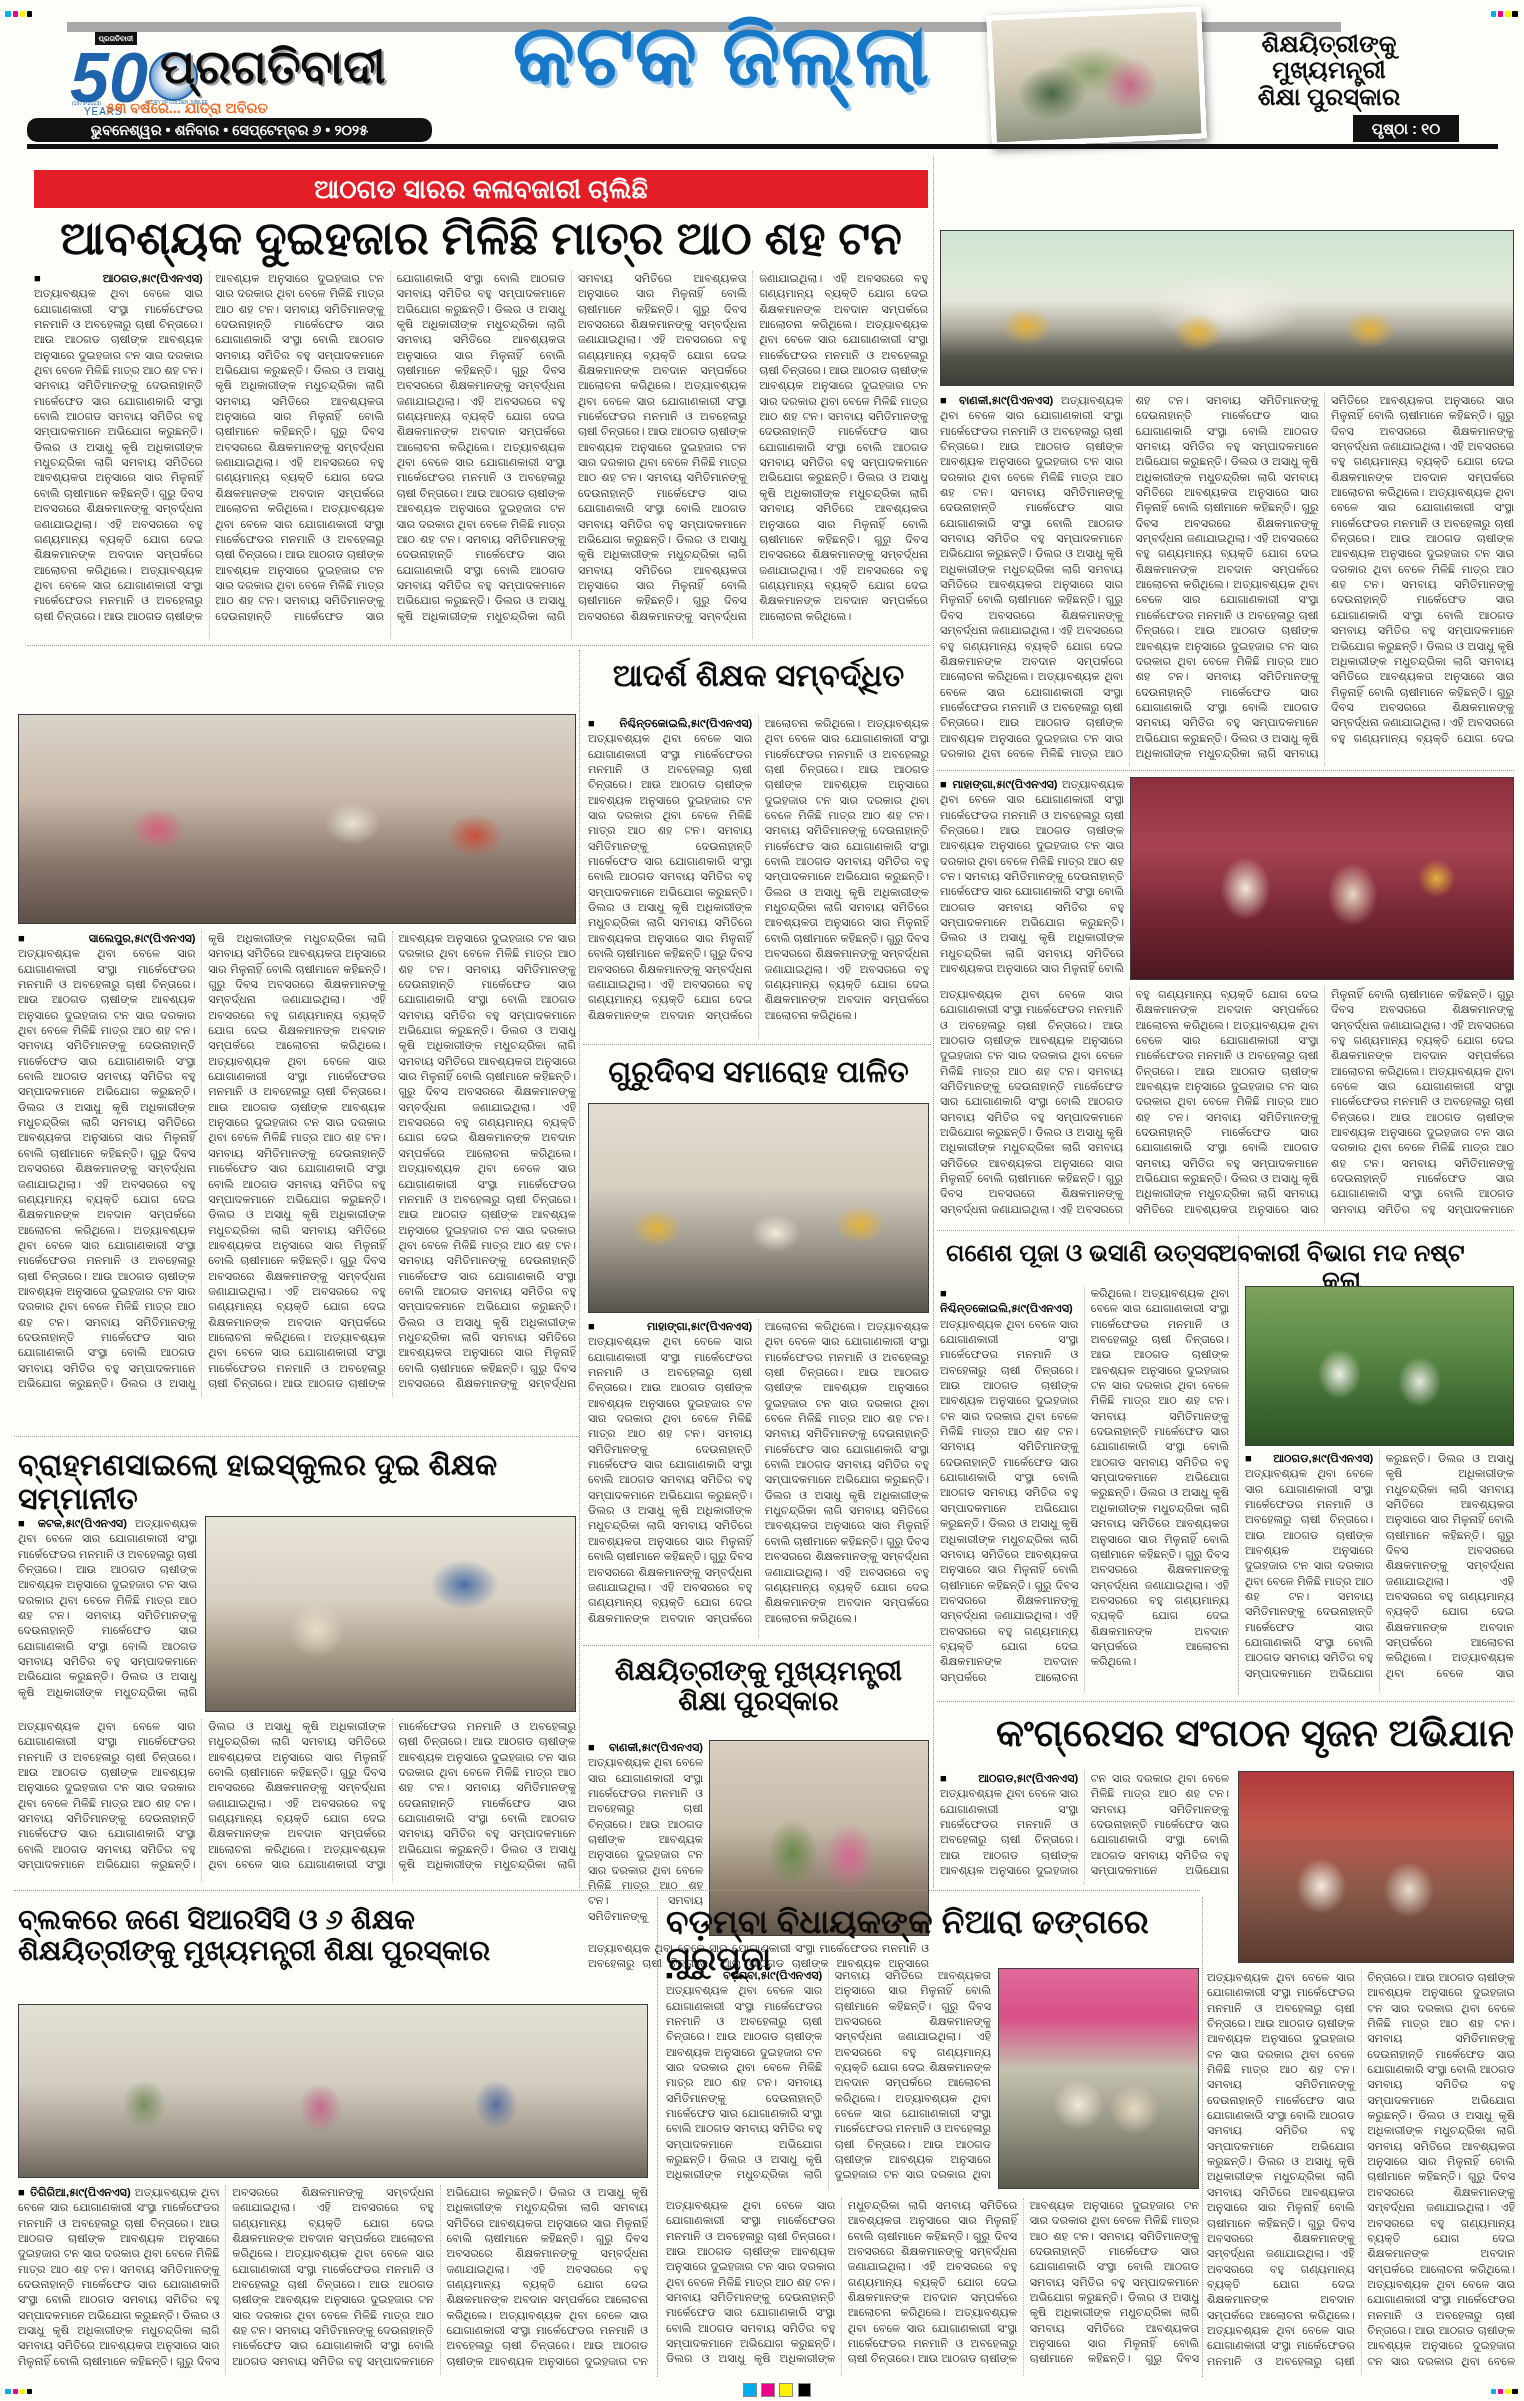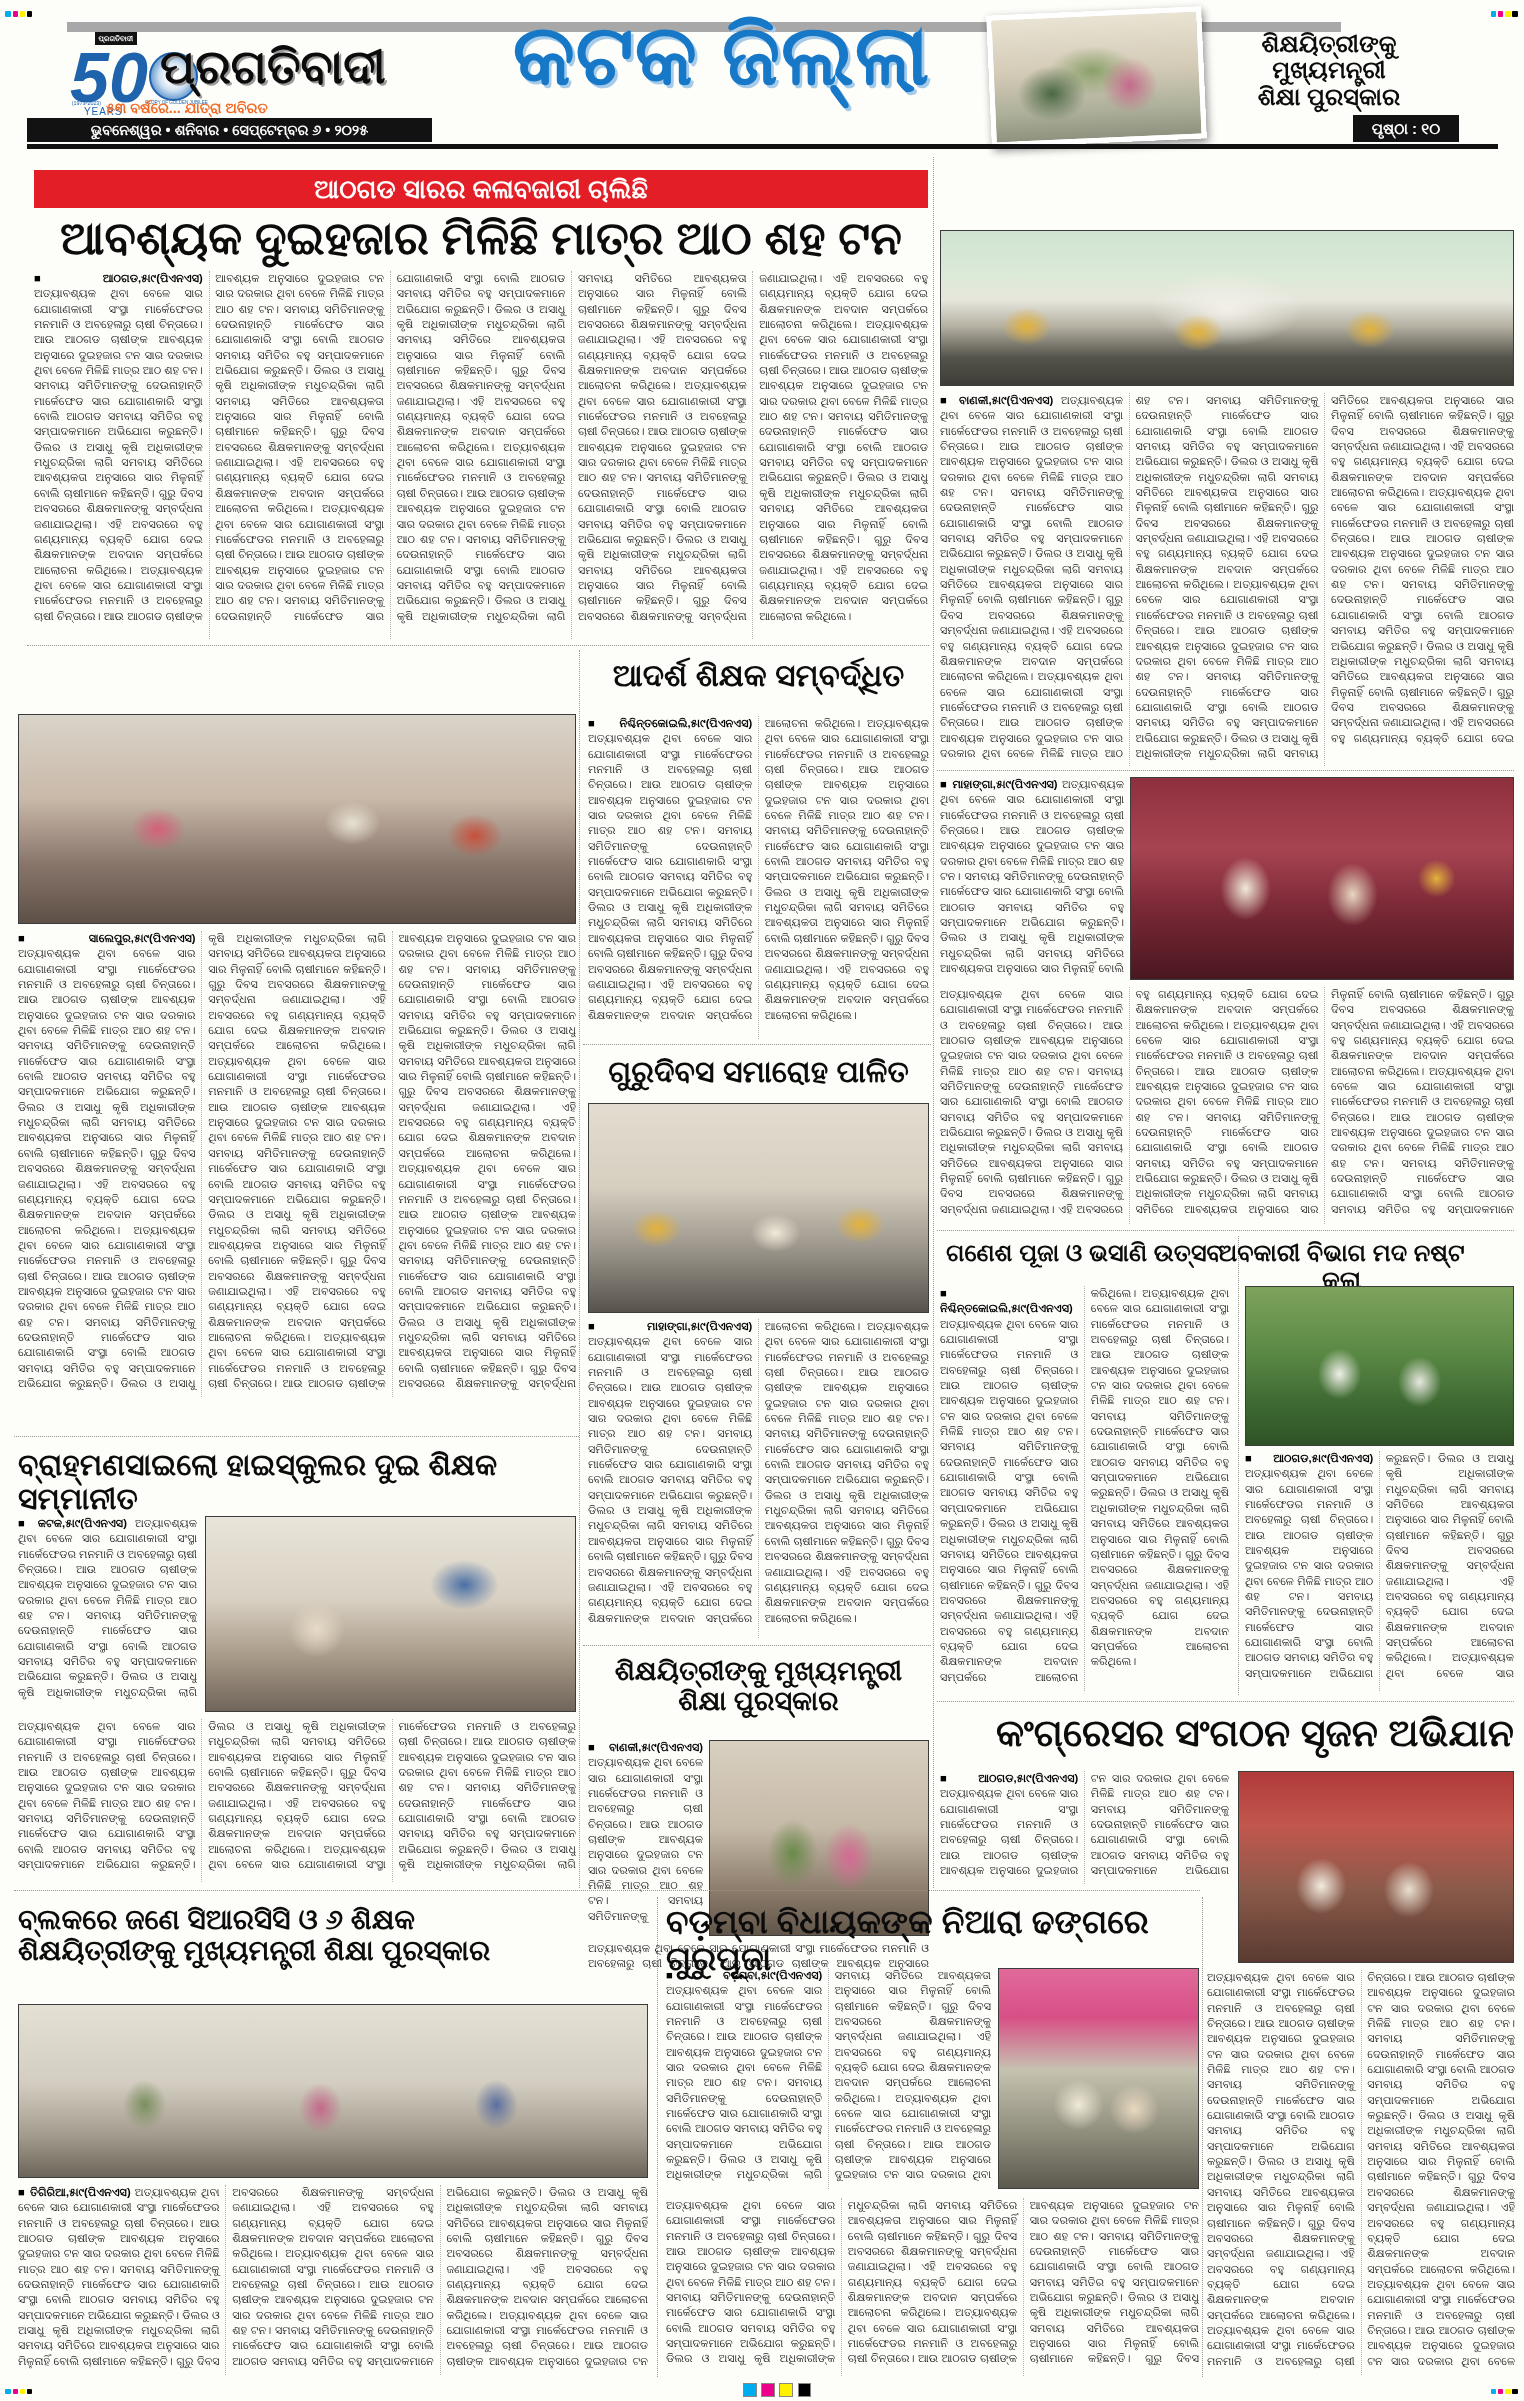--- a/index.html
+++ b/index.html
@@ -97,21 +97,21 @@
       </div>
     <div class="abs" style="left:0;top:11px;font-size:70px;font-weight:900;color:#1f63ad;line-height:1;font-style:italic;"><span>50</span></div>
     <div class="abs zero" style="left:79px;top:20px;"></div>
     <div class="abs" style="left:1.8px;top:68px;font-size:5.4px;color:#1f63ad;"><span>(1973-2023)</span></div>
     <div class="abs" style="left:14px;top:74px;font-size:10px;font-weight:400;color:#1f63ad;letter-spacing:0.9px;"><span>YEARS</span></div>
     <div class="abs" style="left:75px;top:68px;font-size:4.5px;color:#1f63ad;"><span>GLORY OF GOLDEN JUBILEE</span></div>
   </div>
 
   <div class="abs brand" style="left:160px;top:39px;font-size:47px;"><span>ପ୍ରଗତିବାଦୀ</span></div>
   <div class="abs tagline" style="left:106px;top:100px;font-size:14.4px;"><span>୫୩ ବର୍ଷରେ... ଯାତ୍ରା ଅବିରତ</span></div>
-  <div class="abs blackbar" style="left:27px;top:118px;width:405px;height:24px;font-size:14.4px;">
+  <div class="abs blackbar" style="left:27px;top:118px;width:405px;height:24px;font-size:14.4px;border-radius:10px;">
       <span>ଭୁବନେଶ୍ୱର • ଶନିବାର • ସେପ୍ଟେମ୍ବର ୬ • ୨୦୨୫</span>
     </div>
 
   <div class="abs district center" style="left:484px;top:7.2px;width:475px;font-size:84px;"><span>କଟକ ଜିଲ୍ଲା</span></div>
 
   <div class="abs promo" style="left:989px;top:10.8px;width:205px;height:122px;"></div>
   <div class="abs hl center" style="left:1207px;top:30.5px;width:244px;font-size:24px;">
     <div>ଶିକ୍ଷୟିତ୍ରୀଙ୍କୁ ମୁଖ୍ୟମନ୍ତ୍ରୀ</div>
     <div>ଶିକ୍ଷା ପୁରସ୍କାର</div>
   </div>

